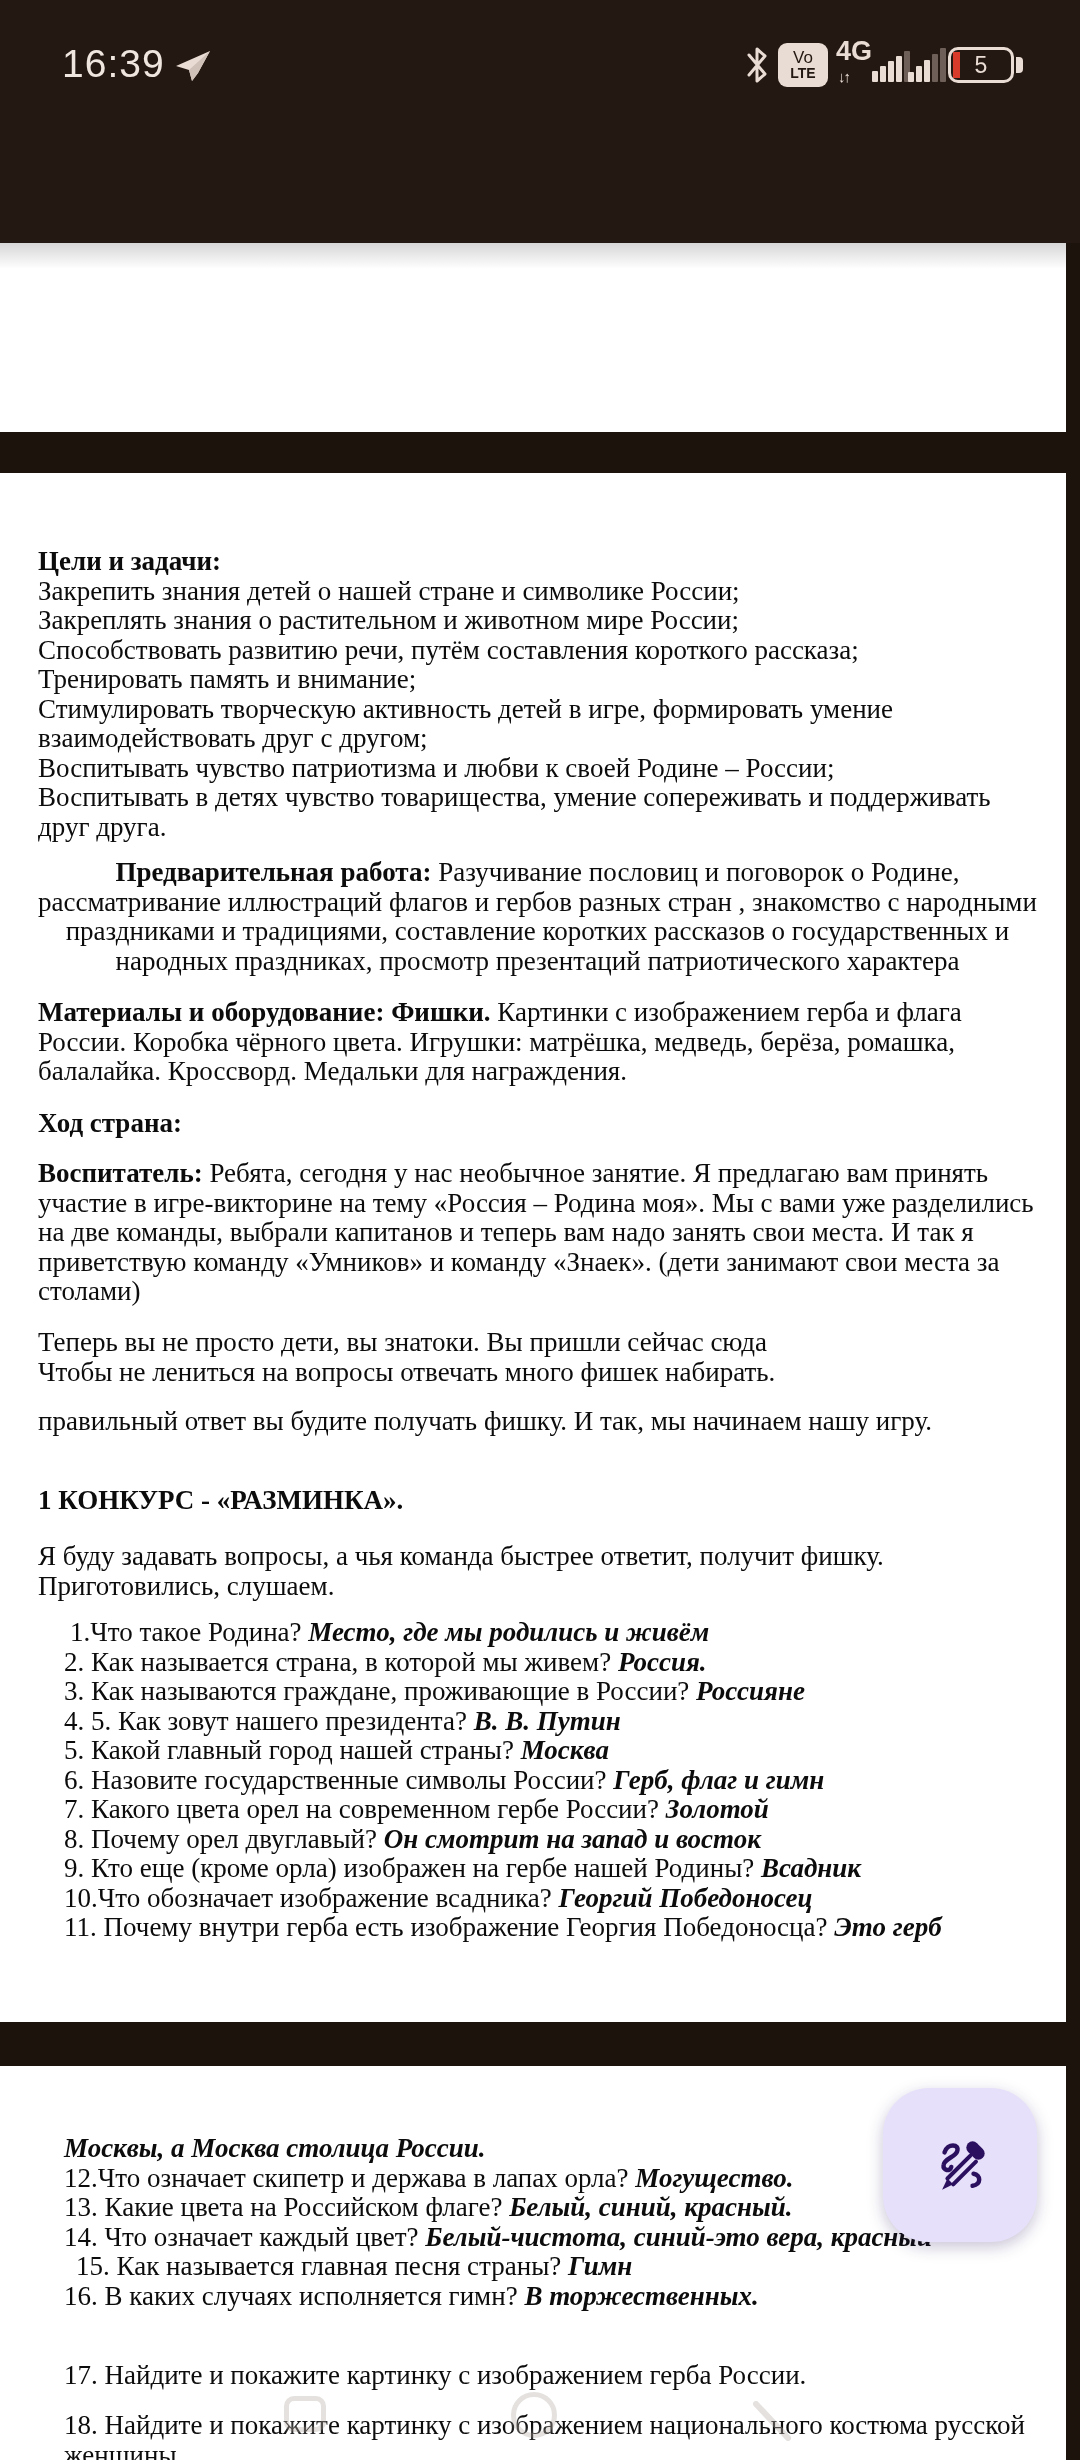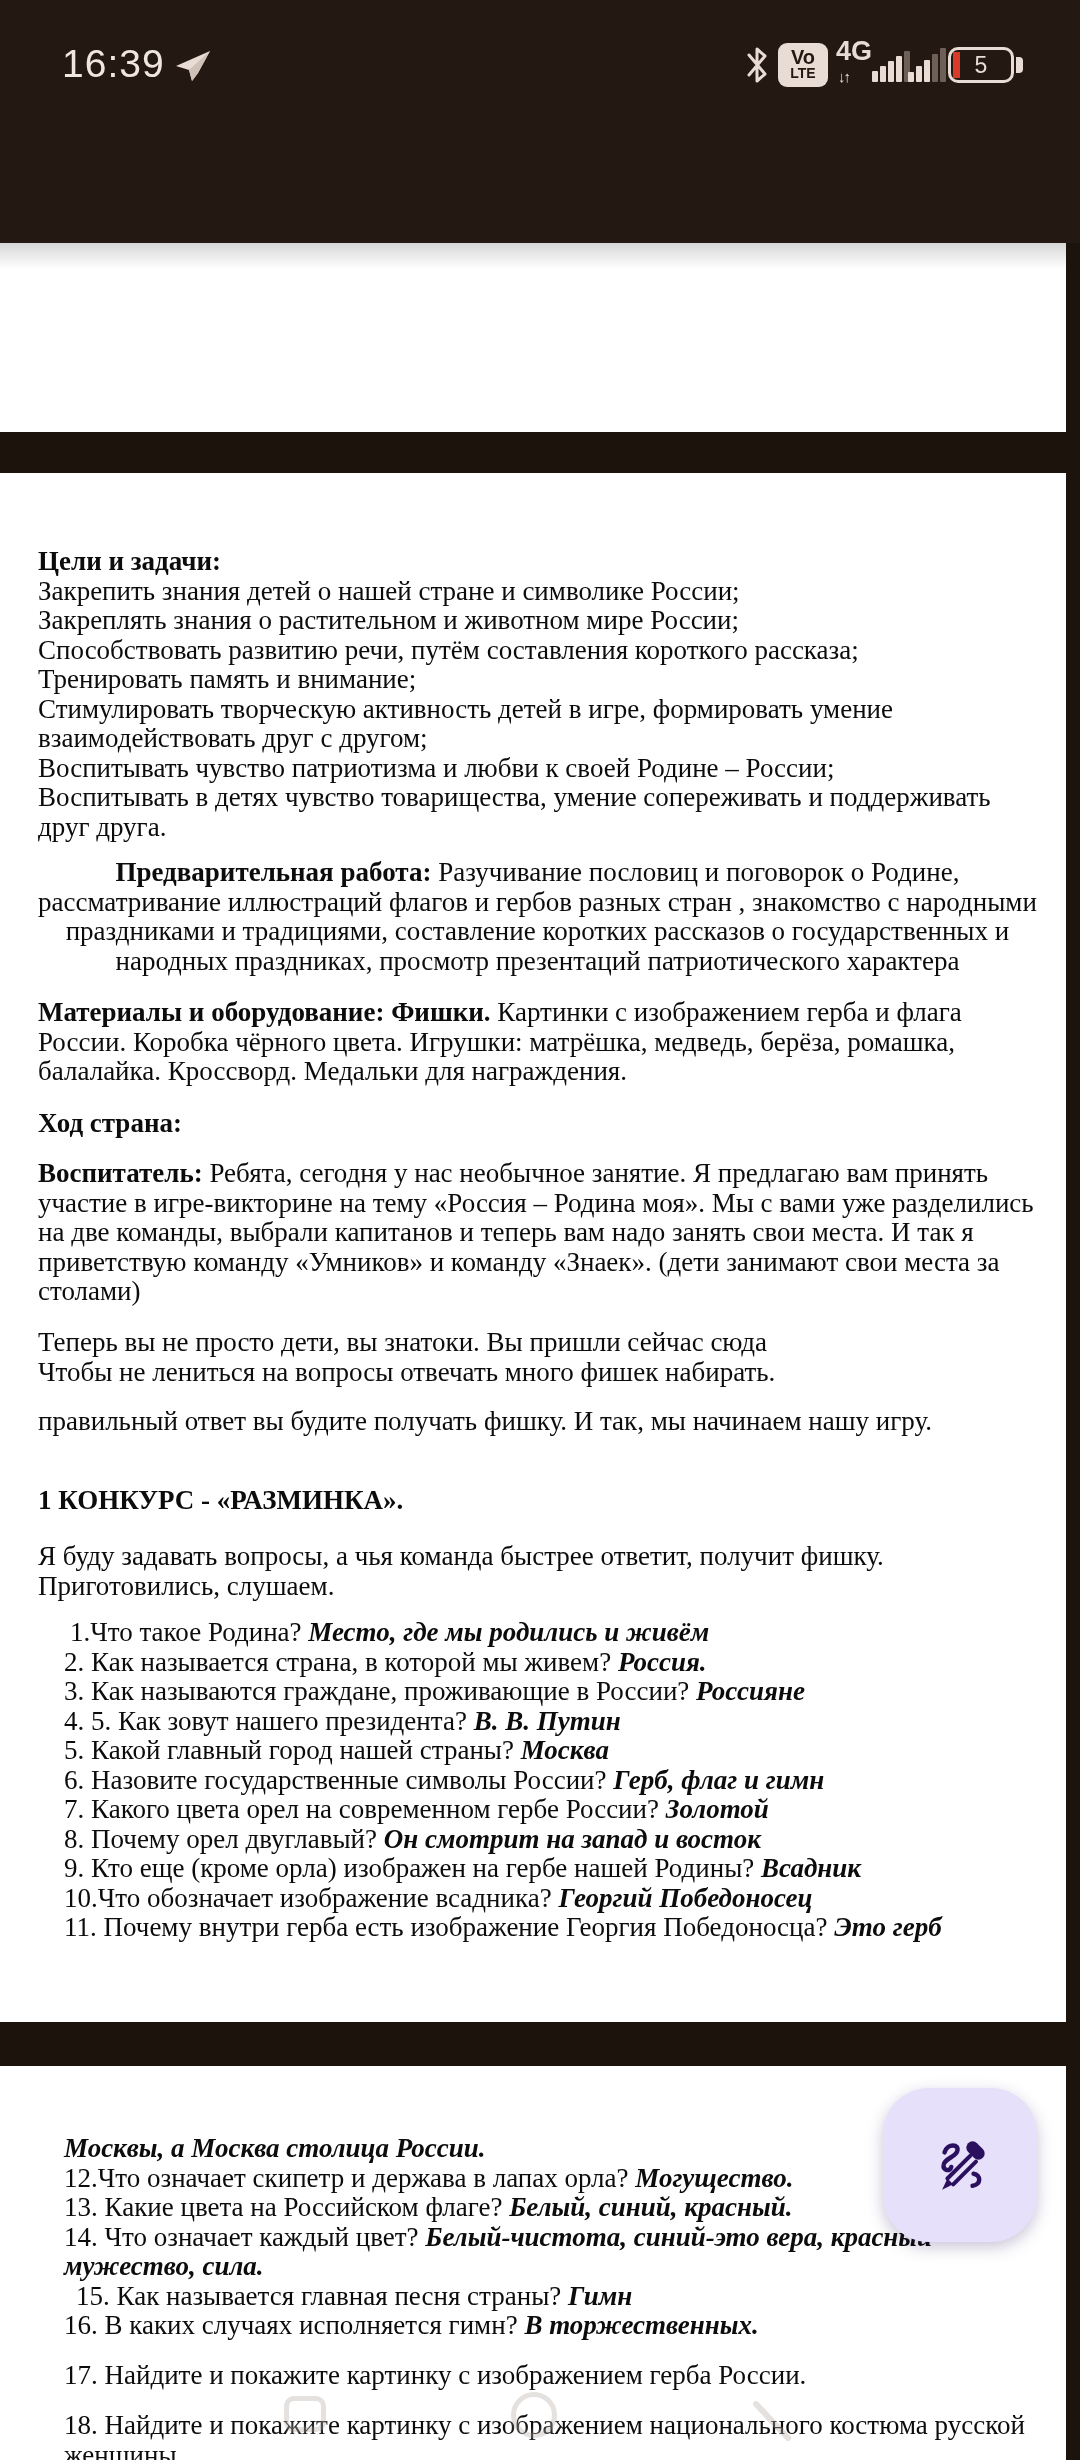--- a/index.html
+++ b/index.html
@@ -8,21 +8,21 @@
   .screen { position:absolute; top:0; left:0; width:1080px; height:2460px; background:#1d130d; }
 
   
   .chrome { position:absolute; top:0; left:0; width:1080px; height:243px; background:#231812; }
   .status-bar { position:absolute; top:0; left:0; width:1080px; height:96px; }
   .time { position:absolute; left:62px; top:42px; font-size:39px; color:#f0e6e0; letter-spacing:1px; }
   .plane-ic { position:absolute; left:174px; top:49px; }
   .bt-ic { position:absolute; left:744px; top:45px; }
   .volte { position:absolute; left:778px; top:43px; width:50px; height:44px; background:#e9dcd4; border-radius:9px;
            display:flex; flex-direction:column; align-items:center; justify-content:center; color:#231812; }
-  .volte .l1 { font-size:20px; font-weight:bold; line-height:17px; }
+  .volte .l1 { font-size:17px; font-weight:normal; line-height:17px; }
   .volte .l2 { font-size:14px; font-weight:bold; line-height:15px; }
   .fourg { position:absolute; left:836px; top:36px; font-size:27px; font-weight:bold; color:#e9dcd4; }
   .data-arrows { position:absolute; left:838px; top:68px; font-size:15px; color:#e9dcd4; letter-spacing:-2px; }
   .sigbars { position:absolute; display:flex; align-items:flex-end; gap:2px; }
   .sigbars.s1 { left:872px; top:50px; height:32px; }
   .sigbars.s2 { left:908px; top:48px; height:34px; }
   .sigbars i { display:block; width:6px; background:#e9dcd4; border-radius:1px; }
   .sigbars i.dim { background:#6e6059; }
   .battery { position:absolute; left:948px; top:47px; width:66px; height:36px; border:3px solid #e9dcd4;
              border-radius:10px; overflow:hidden; }
@@ -220,21 +220,20 @@
         <div class="doc-line"><span class="t-r">11. Почему внутри герба есть изображение Георгия Победоносца? </span><span class="t-bi">Это герб</span></div>
       </div>
     </div>
   <div class="page-gap gap-2"></div>
   <div class="page page-3">
       <div class="doc-block" style="top: 68px; left: 64px;">
         <div class="doc-line"><span class="t-bi">Москвы, а Москва столица России.</span></div>
         <div class="doc-line"><span class="t-r">12.Что означает скипетр и держава в лапах орла? </span><span class="t-bi">Могущество.</span></div>
         <div class="doc-line"><span class="t-r">13. Какие цвета на Российском флаге? </span><span class="t-bi">Белый, синий, красный.</span></div>
         <div class="doc-line"><span class="t-r">14. Что означает каждый цвет? </span><span class="t-bi">Белый-чистота, синий-это вера, красный</span></div>
-        <div class="doc-line"><span class="t-bi">мужество, сила.</span></div>
         <div class="doc-line" style="margin-left: 12px;"><span class="t-r">15. Как называется главная песня страны? </span><span class="t-bi">Гимн</span></div>
         <div class="doc-line"><span class="t-r">16. В каких случаях исполняется гимн? </span><span class="t-bi">В торжественных.</span></div>
       </div>
       <div class="doc-block" style="top: 295px; left: 64px;">
         <div class="doc-line"><span class="t-r">17. Найдите и покажите картинку с изображением герба России.</span></div>
       </div>
       <div class="doc-block" style="top: 345px; left: 64px;">
         <div class="doc-line"><span class="t-r">18. Найдите и покажите картинку с изображением национального костюма русской</span></div>
         <div class="doc-line"><span class="t-r">женщины.</span></div>
       </div>

